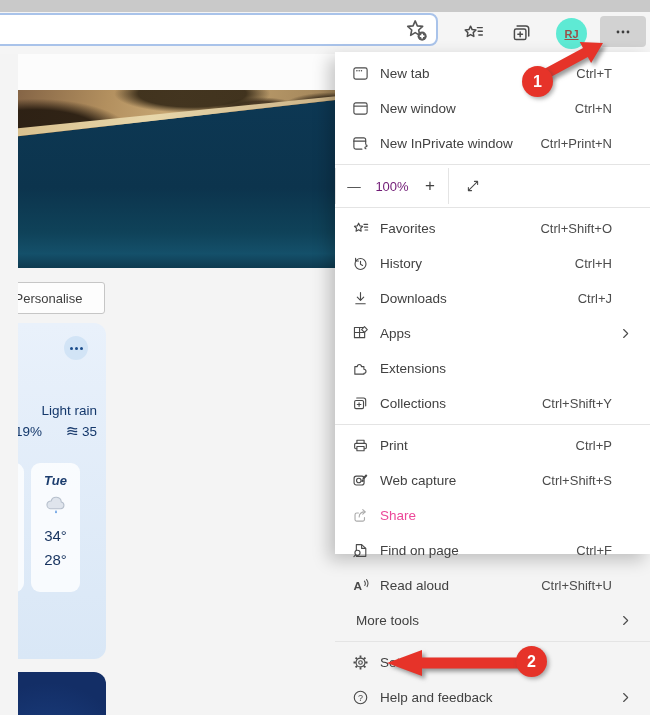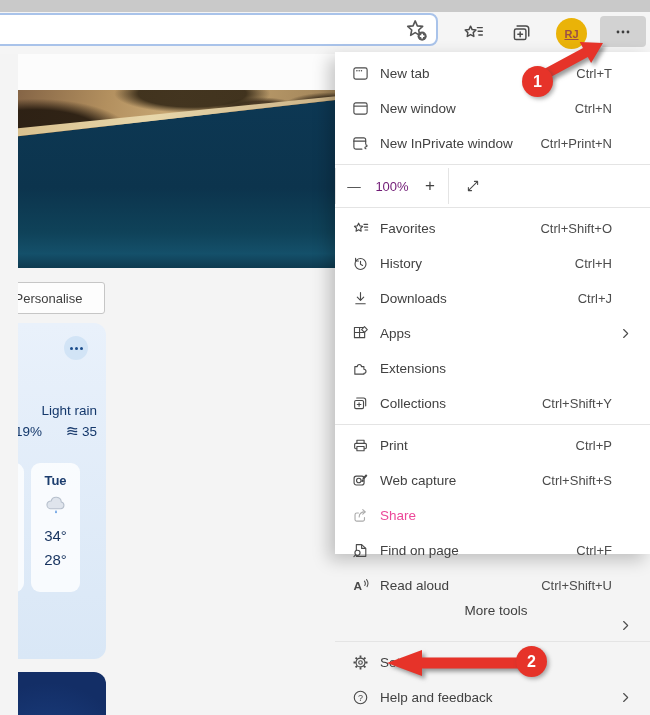--- a/index.html
+++ b/index.html
@@ -6,21 +6,21 @@
   body{width:650px;height:715px;overflow:hidden;background:#f4f4f4;
        font-family:"Liberation Sans",sans-serif;position:relative;}
   .screen{position:absolute;inset:0;width:650px;height:715px;overflow:hidden;}
 
   
   .topstrip{position:absolute;left:0;top:0;width:650px;height:12px;background:#c9c9c9;z-index:4;}
   .toolbar{position:absolute;left:0;top:12px;width:650px;height:42px;background:#f5f5f5;z-index:4;}
   .addressbar{position:absolute;left:-20px;top:1px;width:458px;height:33px;background:#ffffff;
       border:2px solid #a9c3ea;border-radius:8px;display:flex;align-items:center;justify-content:flex-end;padding-right:8px;box-sizing:border-box;}
   .tb-ico{position:absolute;top:9px;width:24px;height:24px;display:flex;align-items:center;justify-content:center;}
-  .avatar{position:absolute;left:556px;top:6px;width:31px;height:31px;border-radius:50%;background:#eab308;
+  .avatar{position:absolute;left:556px;top:6px;width:31px;height:31px;border-radius:50%;background:#5eead4;
       display:flex;align-items:center;justify-content:center;font-size:11px;font-weight:bold;color:#9a4f48;text-decoration:underline;}
   .dotsbtn{position:absolute;left:600px;top:4px;width:46px;height:31px;background:#d2d2d2;border-radius:4px;
       display:flex;align-items:center;justify-content:center;}
 
   
   .page{position:absolute;left:18px;top:54px;width:590px;height:661px;background:#f4f4f4;overflow:hidden;z-index:1;}
   .whiteband{position:absolute;left:0;top:0;width:650px;height:36px;background:#fcfcfc;}
   .hero{position:absolute;left:0;top:36px;width:335px;height:178px;overflow:hidden;
       background:linear-gradient(180deg,#0d3854 0%,#0c344d 55%,#0f4259 80%,#14506a 92%,#0e3a50 100%);}
   .mountain{position:absolute;inset:0;clip-path:polygon(0 0,100% 0,100% 4.5%,0 26%);
@@ -42,31 +42,31 @@
       display:flex;align-items:center;justify-content:center;gap:2px;}
   .wdots i{width:3px;height:3px;border-radius:50%;background:#1c4e8c;}
   .wcond{position:absolute;right:9px;top:80px;font-size:13.5px;color:#14386b;}
   .wrow{position:absolute;left:37px;right:9px;top:101px;display:flex;align-items:center;justify-content:space-between;
       font-size:13.5px;color:#14386b;}
   .wrow .grp{display:flex;align-items:center;gap:3px;}
   .daybox{position:absolute;top:140px;height:129px;background:rgba(255,255,255,.8);border-radius:9px;
       display:flex;flex-direction:column;align-items:center;}
   .day-prev{left:-4px;width:50px;}
   .day-tue{left:53px;width:49px;}
-  .dayname{font-size:13px;font-weight:bold;color:#1c3d6e;margin-top:10px;}
+  .dayname{font-size:13px;font-weight:bold;color:#1c3d6e;margin-top:10px;font-style:italic;}
   .dtemp{font-size:15px;color:#17335f;line-height:24px;}
   .navycard{position:absolute;left:-40px;top:618px;width:128px;height:70px;border-radius:12px;
       background:radial-gradient(circle at 55% 130%, #1c4184, #132e66 70%);}
 
   
   .menu{position:absolute;left:335px;top:52px;width:315px;height:502px;background:#ffffff;z-index:6;
       box-shadow:-6px 6px 16px rgba(0,0,0,.22);padding-top:4px;box-sizing:border-box;}
   .mrow{height:35px;display:flex;align-items:center;padding:0 14px 0 17px;font-size:13.5px;color:#414141;}
   .mrow .mico{width:17px;height:17px;margin-right:11px;flex:none;display:flex;align-items:center;justify-content:center;}
-  .mrow.noicon{padding-left:21px;flex-direction:column;}
+  .mrow.noicon{padding-left:21px;}
   .mrow .sc{margin-left:auto;margin-right:24px;color:#4c4c4c;font-size:13px;}
   .mrow .chev{margin-left:auto;margin-right:3px;flex:none;display:flex;}
   .mrow.disabled, .mrow.disabled .sc{color:#ec4899;}
   .sep{height:1px;background:#e4e4e4;margin:3px 0;}
   .zoomrow{height:36px;display:flex;align-items:center;font-size:13.5px;color:#414141;}
   .zoomrow .zlabel{width:140px;padding-left:45px;box-sizing:content-box;}
   .vdiv{width:1px;height:36px;background:#e4e4e4;flex:none;}
   .zbtn{width:36px;display:flex;align-items:center;justify-content:center;}
   .zval{width:40px;text-align:center;font-size:13px;color:#701a75;}
   .zexp{width:47px;display:flex;align-items:center;justify-content:center;}

